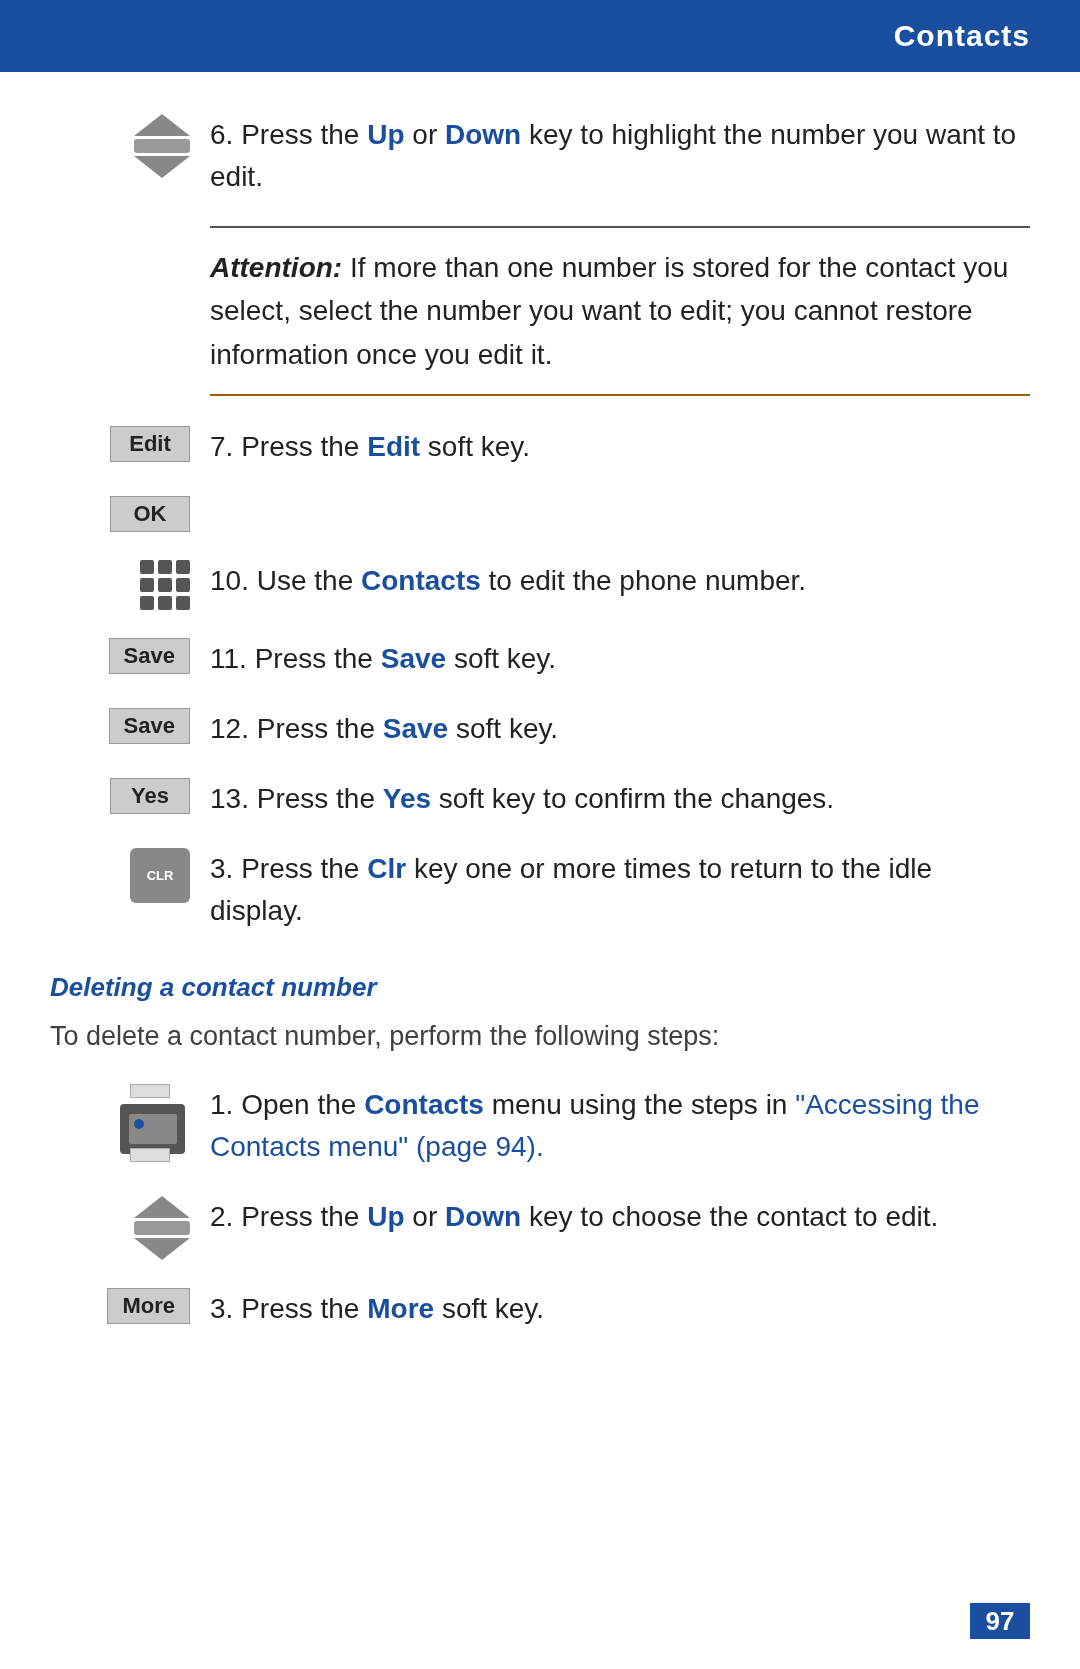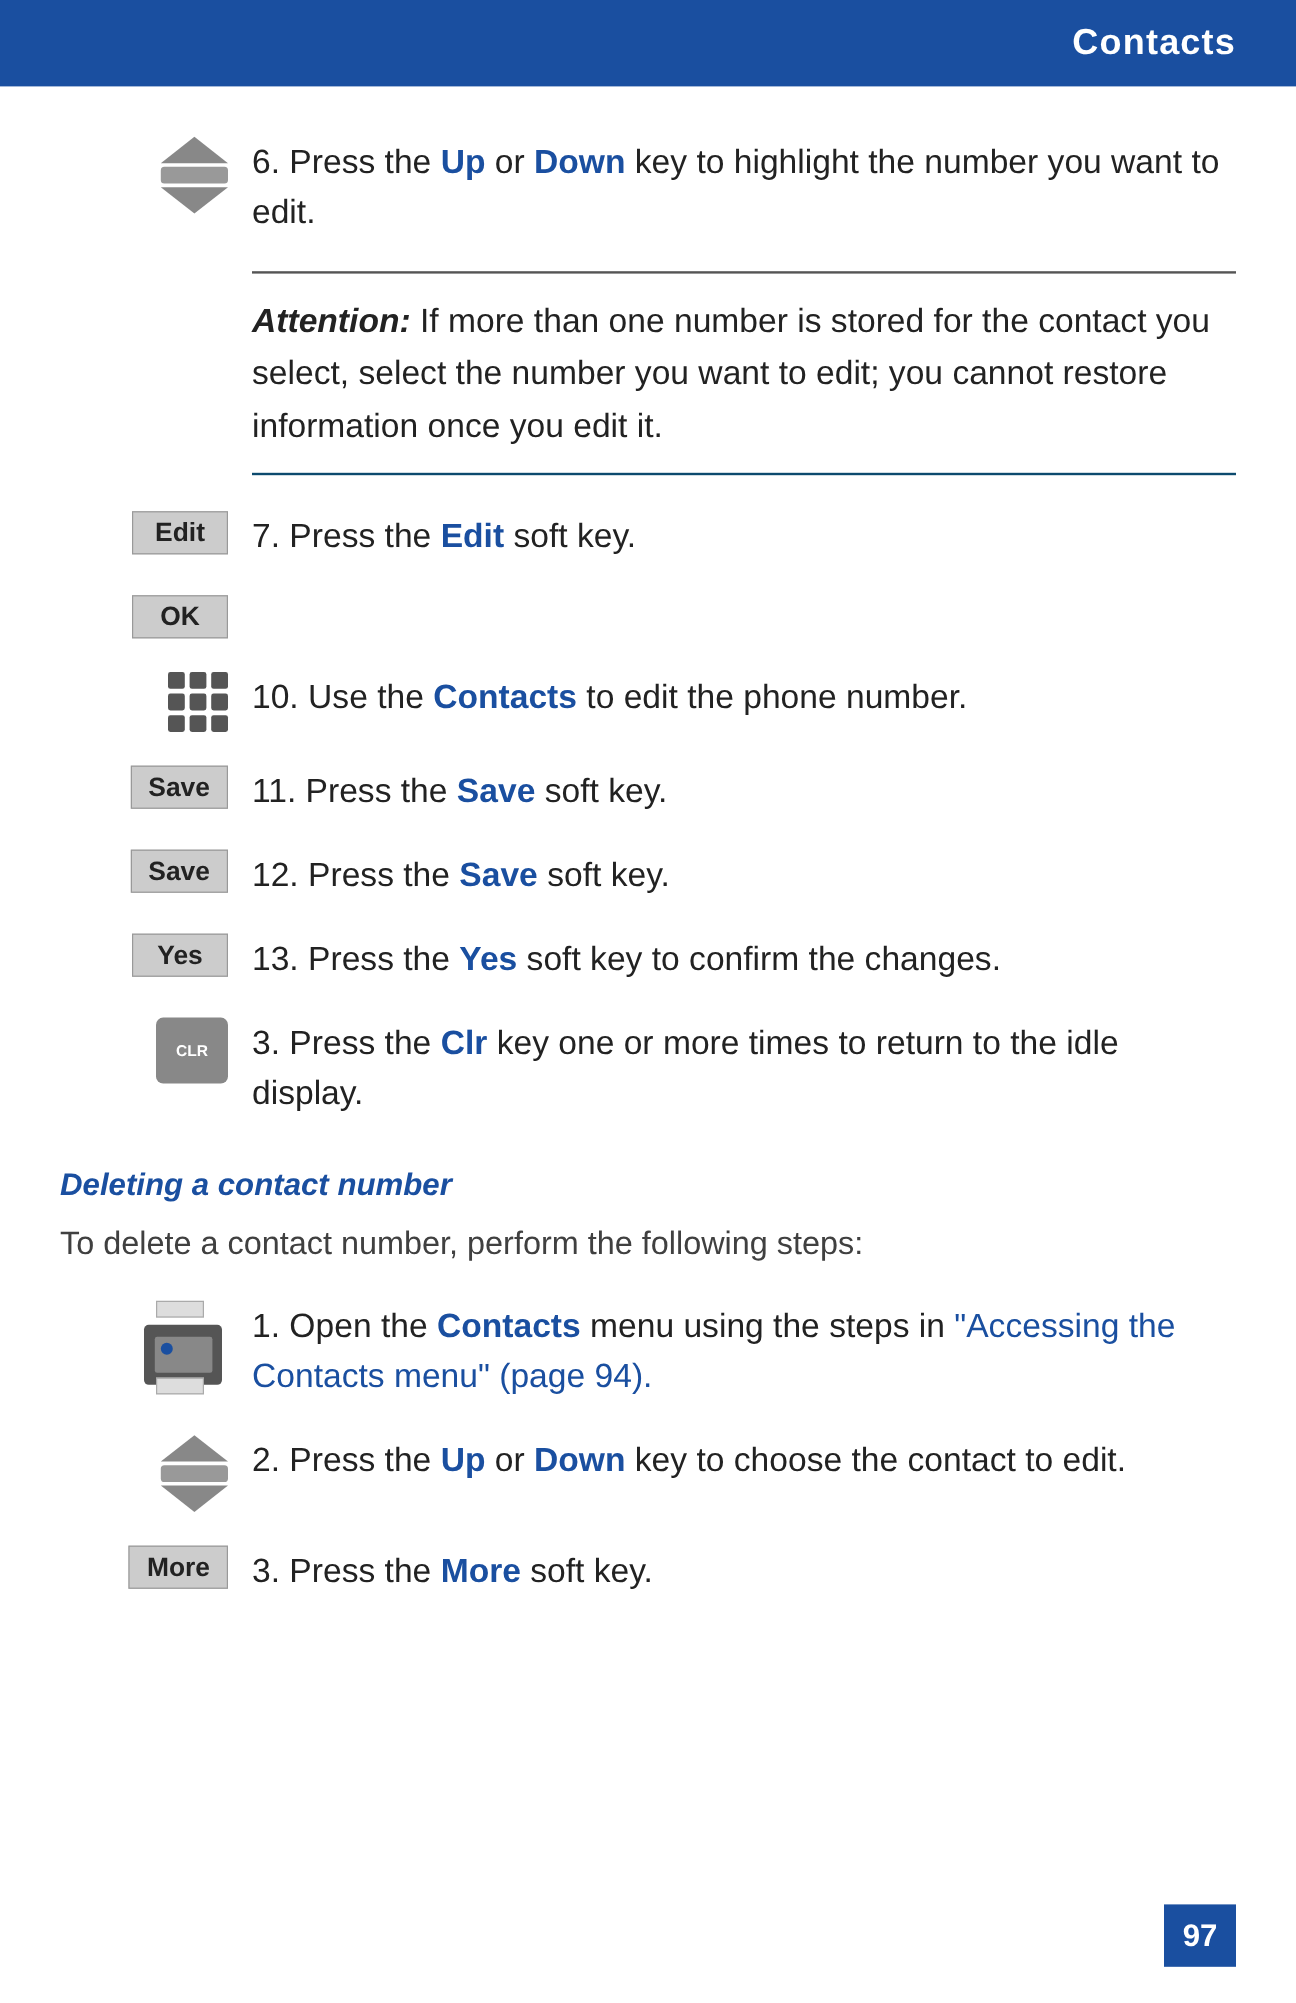--- a/index.html
+++ b/index.html
@@ -133,21 +133,21 @@
 
     .clr-icon::before {
       content: 'CLR';
       font-size: 13px;
       font-weight: bold;
     }
 
     
     .attention-box {
       border-top: 2px solid #555;
-      border-bottom: 2px solid #0c4a6e;
+      border-bottom: 2px solid #a16207;
       padding: 18px 0;
       margin: 10px 0 30px 0;
       margin-left: 160px;
       line-height: 1.55;
     }
 
     
     .section-heading {
       color: #1a4fa0;
       font-size: 26px;
@@ -165,21 +165,21 @@
     
     .page-number {
       position: absolute;
       bottom: 30px;
       right: 50px;
       background: #1a4fa0;
       color: #fff;
       font-weight: bold;
       font-size: 26px;
       width: 60px;
-      height: 52px;
+      height: 36px;
       display: flex;
       align-items: center;
       justify-content: center;
     }
 
     
     .icon-cell {
       width: 160px;
       min-width: 160px;
       display: flex;

